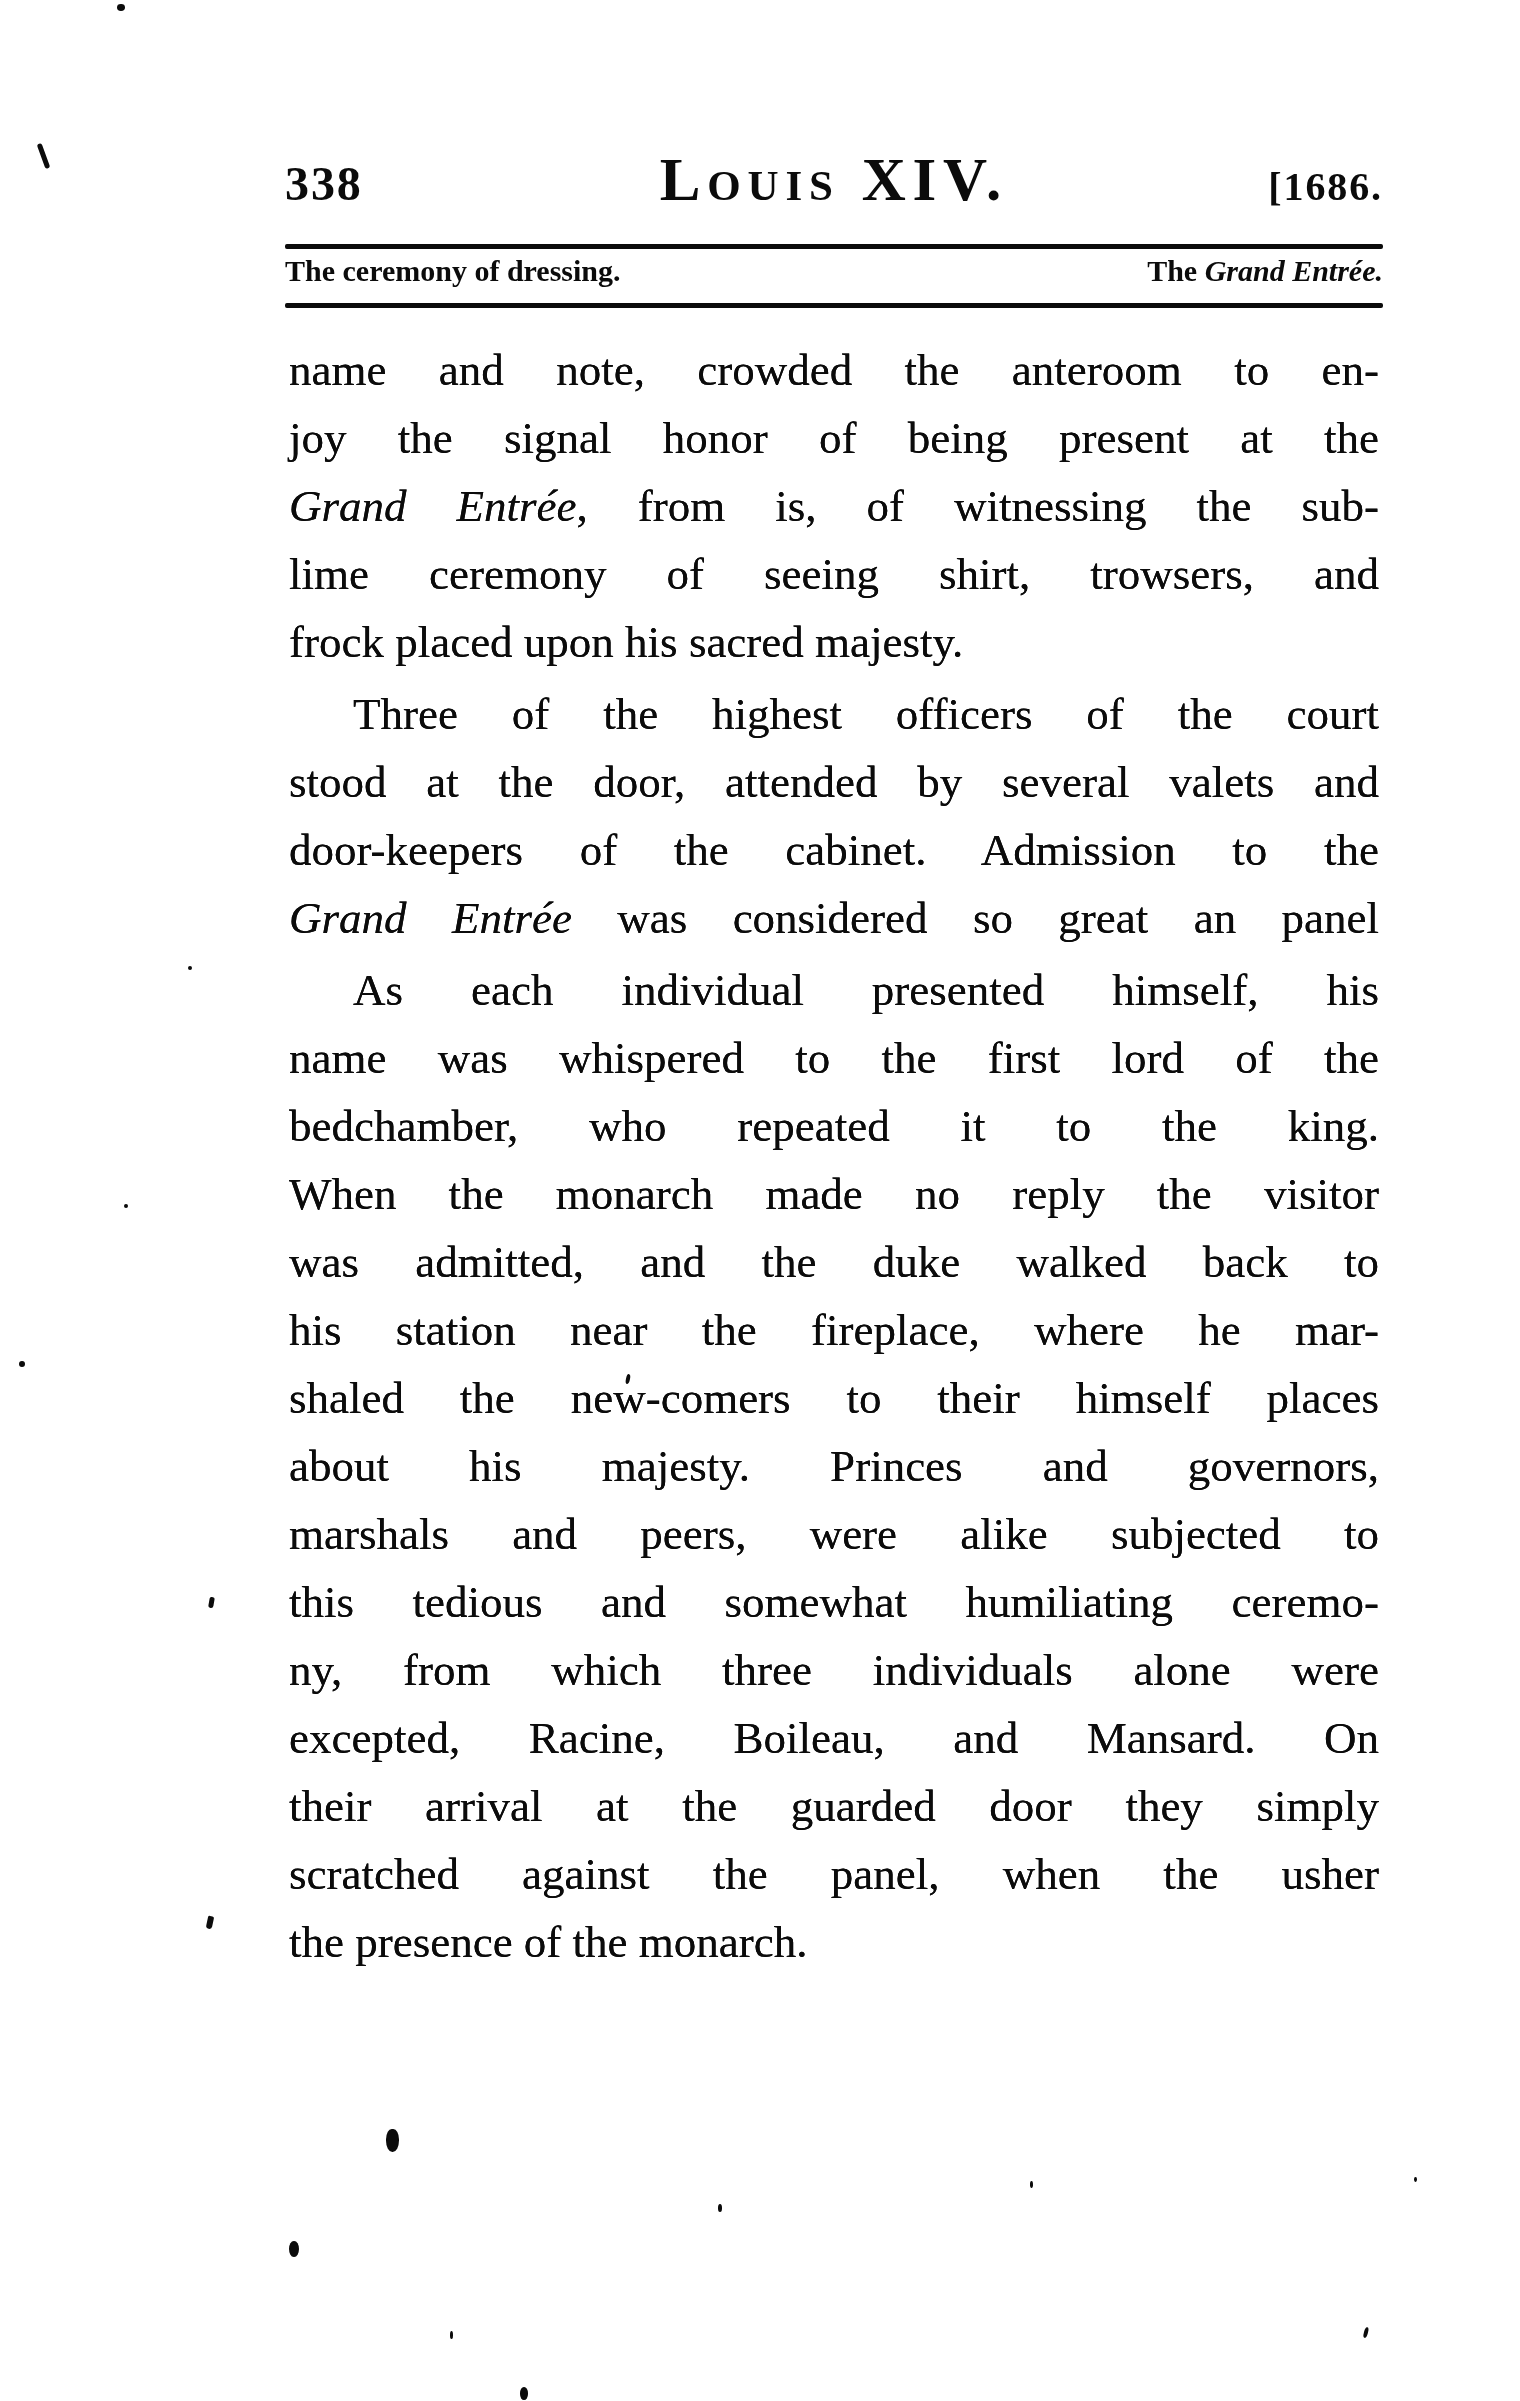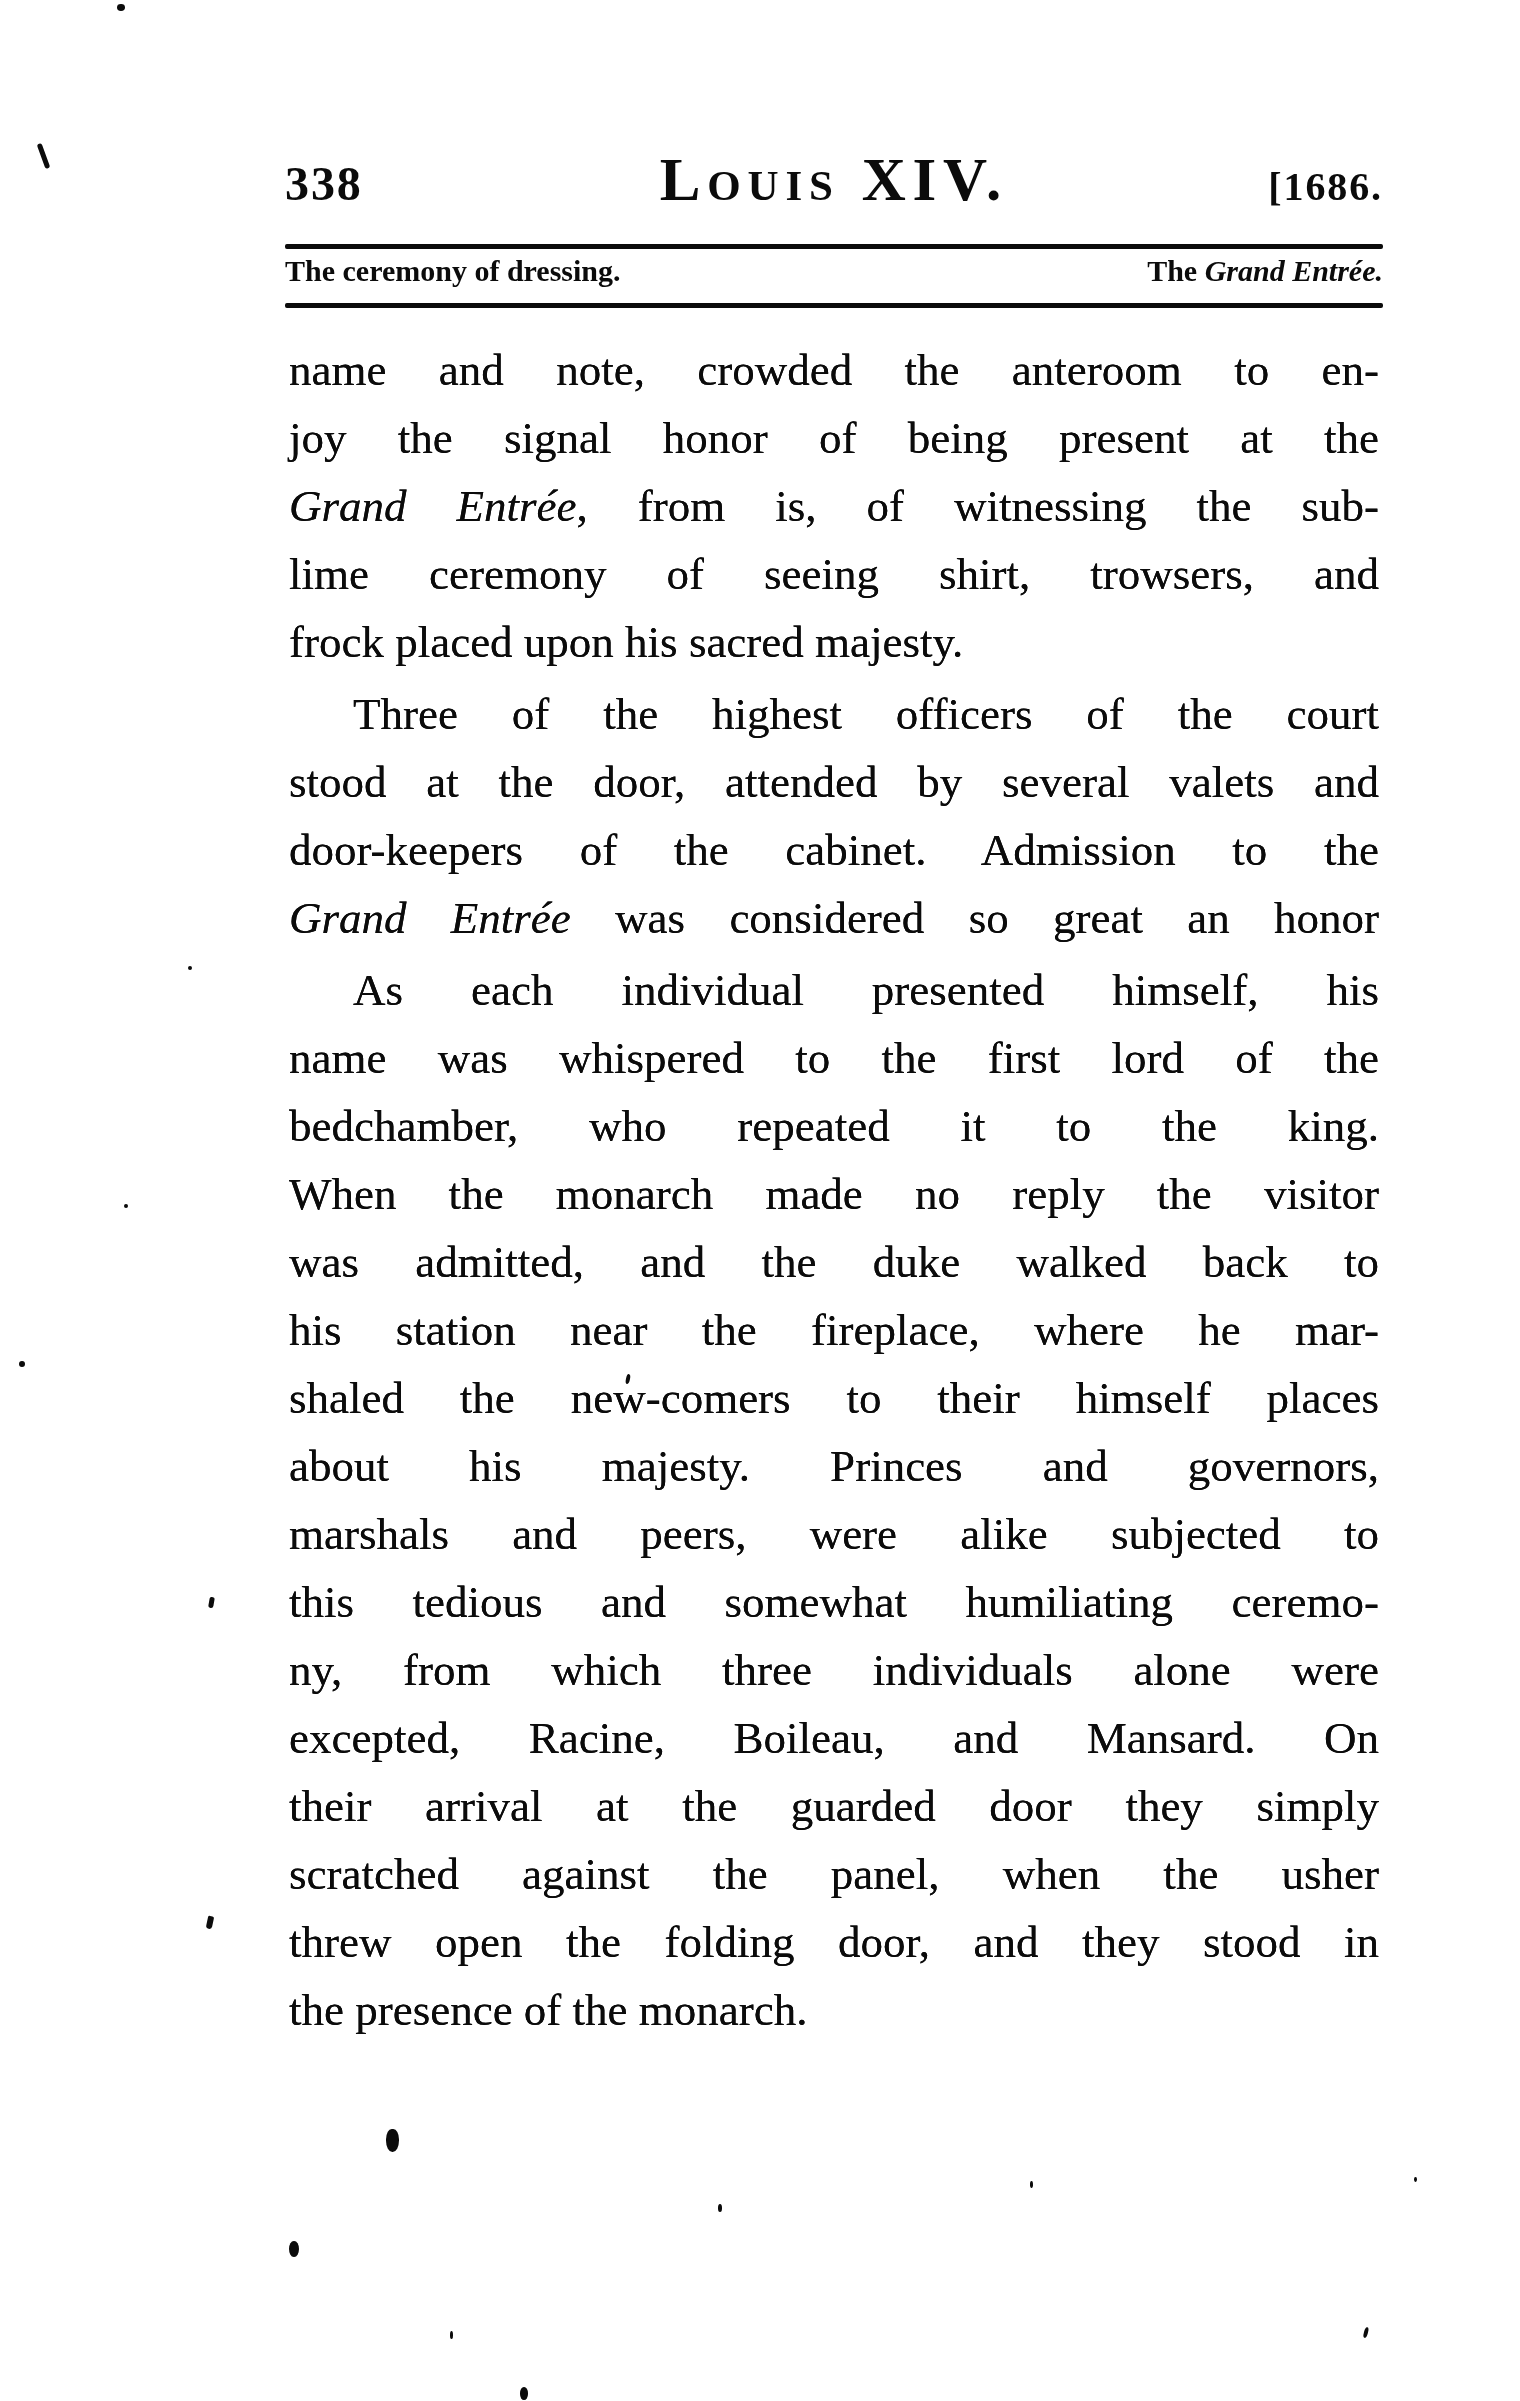--- a/index.html
+++ b/index.html
@@ -88,38 +88,37 @@
         <div class="line"><span>name and note, crowded the anteroom to en-</span></div>
         <div class="line"><span>joy the signal honor of being present at the</span></div>
         <div class="line"><span class="italic">Grand Entrée</span><span>, from is, of witnessing the sub-</span></div>
         <div class="line"><span>lime ceremony of seeing shirt, trowsers, and</span></div>
         <div class="line last"><span>frock placed upon his sacred majesty.</span></div>
       </div>
       <div class="paragraph">
         <div class="line indent"><span>Three of the highest officers of the court</span></div>
         <div class="line"><span>stood at the door, attended by several valets and</span></div>
         <div class="line"><span>door-keepers of the cabinet. Admission to the</span></div>
-        <div class="line"><span class="italic">Grand Entrée</span><span> was considered so great an honor</span></div>
+        <div class="line"><span class="italic">Grand Entrée</span><span> was considered so great an panel</span></div>
       </div>
       <div class="paragraph">
         <div class="line indent"><span>As each individual presented himself, his</span></div>
         <div class="line"><span>name was whispered to the first lord of the</span></div>
         <div class="line"><span>bedchamber, who repeated it to the king.</span></div>
         <div class="line"><span>When the monarch made no reply the visitor</span></div>
         <div class="line"><span>was admitted, and the duke walked back to</span></div>
         <div class="line"><span>his station near the fireplace, where he mar-</span></div>
         <div class="line"><span>shaled the new-comers to their himself places</span></div>
         <div class="line"><span>about his majesty. Princes and governors,</span></div>
         <div class="line"><span>marshals and peers, were alike subjected to</span></div>
         <div class="line"><span>this tedious and somewhat humiliating ceremo-</span></div>
         <div class="line"><span>ny, from which three individuals alone were</span></div>
         <div class="line"><span>excepted, Racine, Boileau, and Mansard. On</span></div>
         <div class="line"><span>their arrival at the guarded door they simply</span></div>
         <div class="line"><span>scratched against the panel, when the usher</span></div>
-        <div class="line"><span>threw open the folding door, and they stood in</span></div>
         <div class="line last"><span>the presence of the monarch.</span></div>
       </div>
     </div>
 
   <div class="speck" style="left:117px;top:3.9px;width:7.7px;height:6.8px;"></div>
   <div class="speck" style="left:41px;top:143px;width:4.8px;height:26px;border-radius:2.9px;transform:rotate(-20deg);"></div>
   <div class="speck" style="left:188px;top:966px;width:3.9px;height:3.9px;"></div>
   <div class="speck" style="left:124px;top:1204px;width:3.9px;height:3.9px;"></div>
   <div class="speck" style="left:19.3px;top:1361px;width:5.8px;height:5.8px;"></div>
   <div class="speck" style="left:626px;top:1374px;width:3.9px;height:9.7px;transform:rotate(12deg);"></div>

